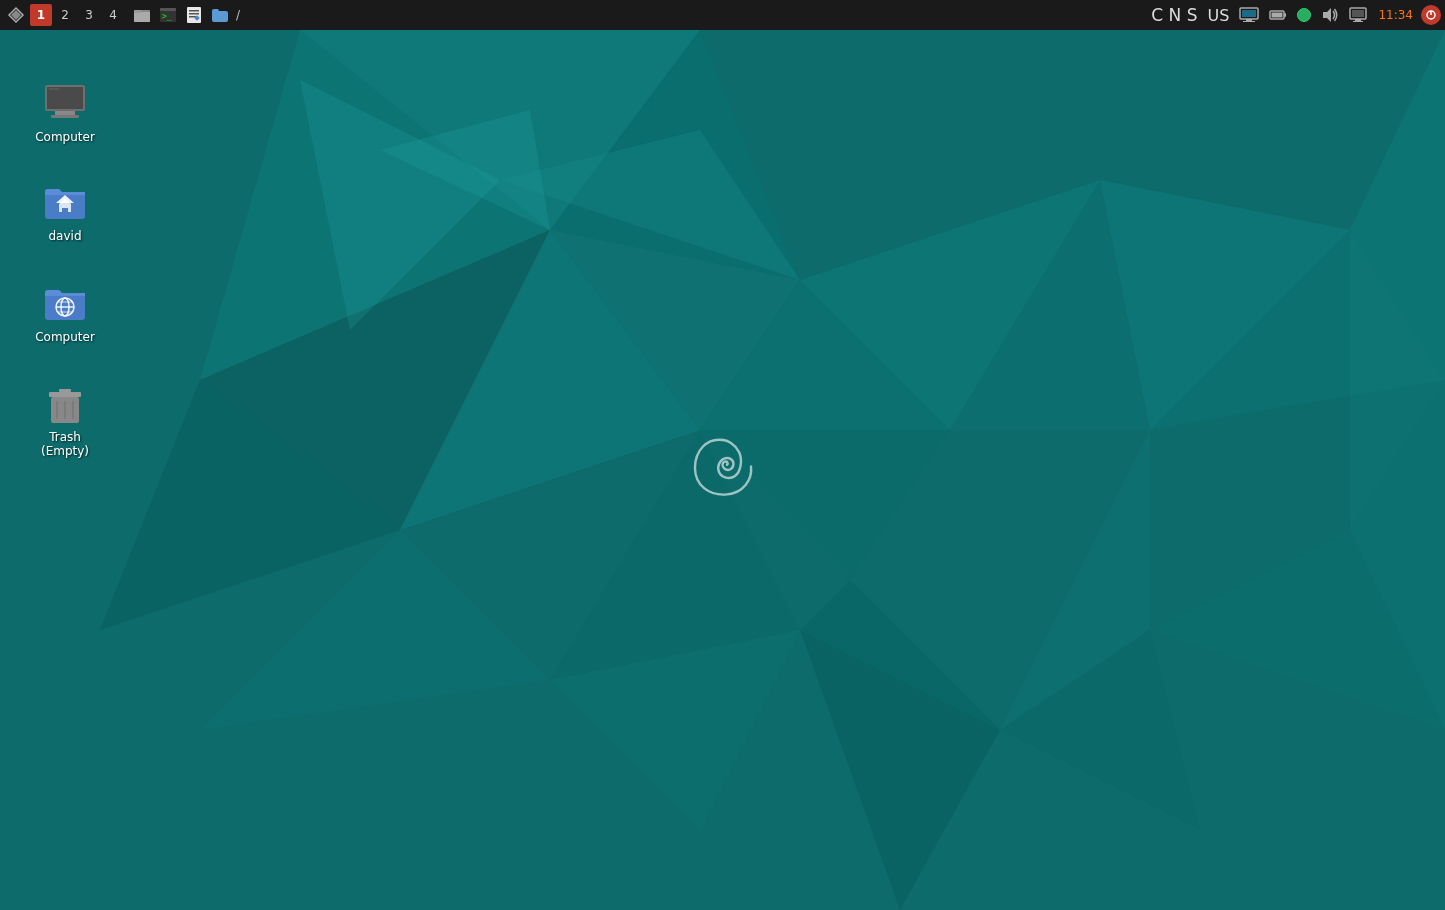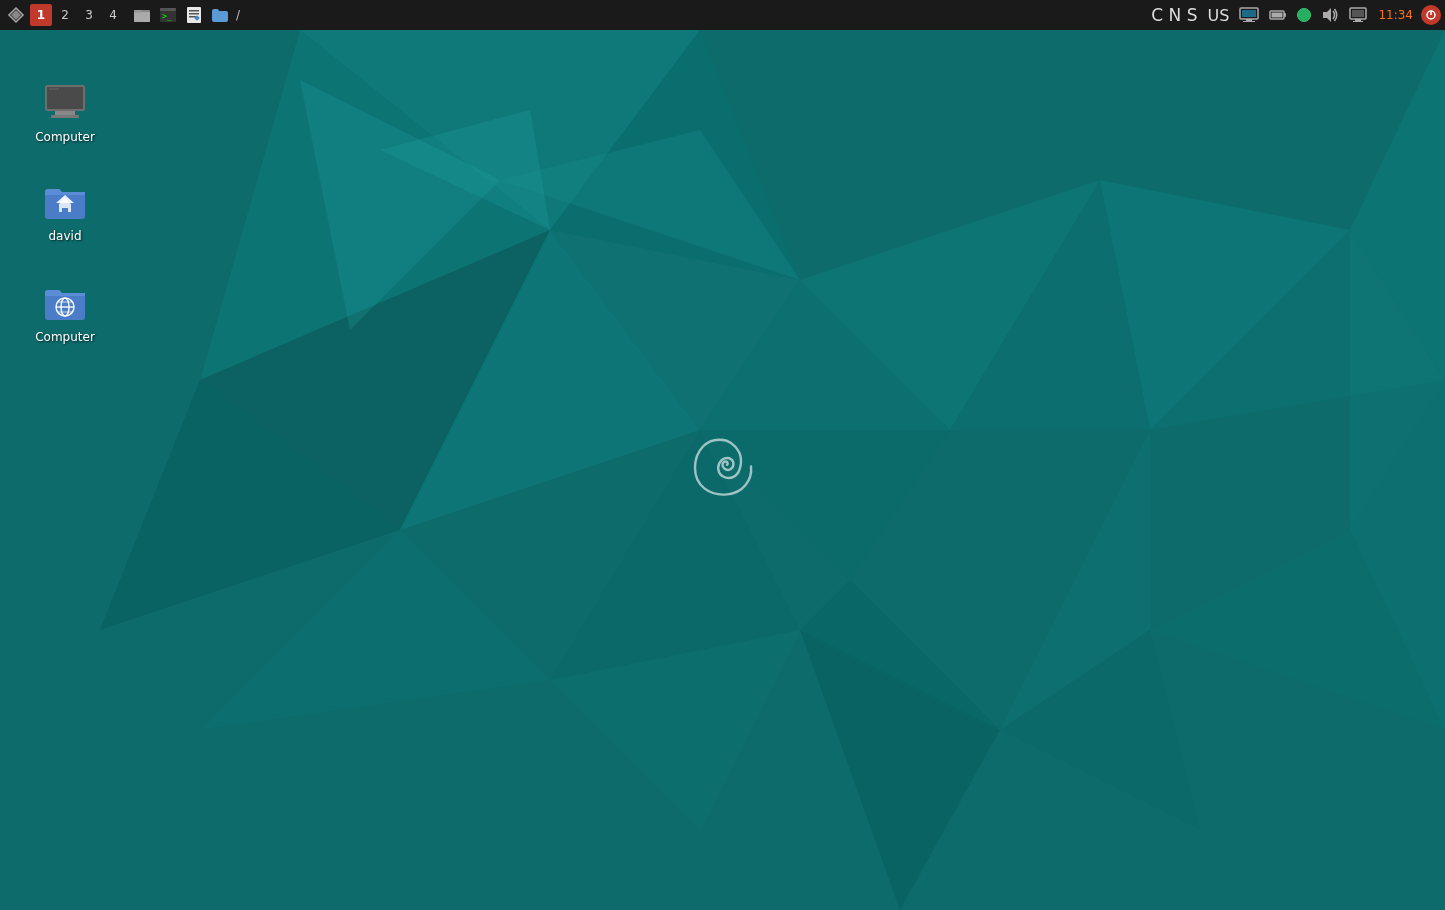--- a/index.html
+++ b/index.html
@@ -350,14 +350,34 @@
         <circle cx="24" cy="28" r="9" fill="none" stroke="white" stroke-width="1.5" opacity="0.9"></circle>
         <ellipse cx="24" cy="28" rx="4" ry="9" fill="none" stroke="white" stroke-width="1.5" opacity="0.9"></ellipse>
         <line x1="15" y1="28" x2="33" y2="28" stroke="white" stroke-width="1.5" opacity="0.9"></line>
         <line x1="16" y1="23" x2="32" y2="23" stroke="white" stroke-width="1" opacity="0.7"></line>
         <line x1="16" y1="33" x2="32" y2="33" stroke="white" stroke-width="1" opacity="0.7"></line>
       </svg>
     </div>
     <span class="icon-label">Computer</span>
   </div>
 
+  <div class="desktop-icon" style="top: 345px; left: 25px;">
+    <div class="icon-img">
+      <svg width="48" height="48" viewBox="0 0 48 48" xmlns="http://www.w3.org/2000/svg">
+
+        <rect x="10" y="18" width="28" height="26" rx="2" fill="#888"></rect>
+
+        <rect x="8" y="13" width="32" height="5" rx="1" fill="#999"></rect>
+
+        <rect x="18" y="10" width="12" height="3" rx="1" fill="#999"></rect>
+
+        <line x1="16" y1="22" x2="16" y2="40" stroke="#777" stroke-width="1.5"></line>
+        <line x1="24" y1="22" x2="24" y2="40" stroke="#777" stroke-width="1.5"></line>
+        <line x1="32" y1="22" x2="32" y2="40" stroke="#777" stroke-width="1.5"></line>
+      </svg>
+    </div>
+    <div style="display:flex;flex-direction:column;align-items:center;">
+      <span class="icon-label">Trash</span>
+      <span class="icon-label">(Empty)</span>
+    </div>
+  </div>
 
 </div>
 
 </body></html>

